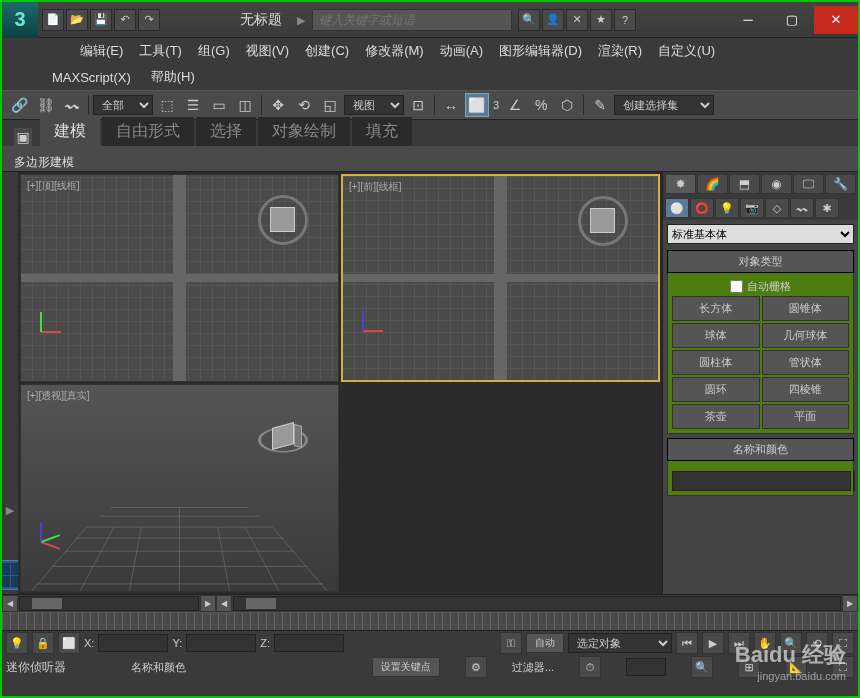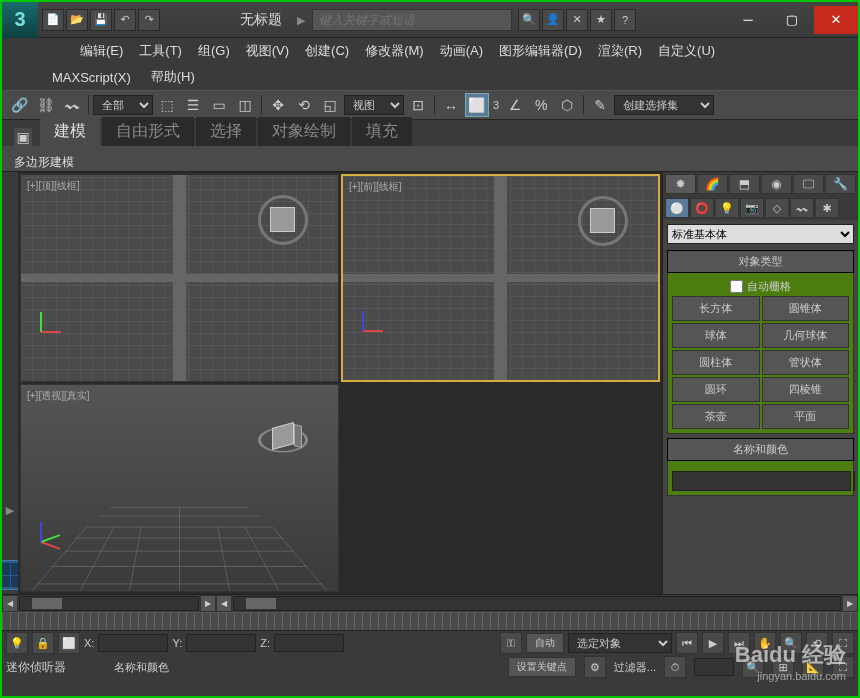--- a/index.html
+++ b/index.html
@@ -92,21 +92,21 @@
     .hscroll-thumb { position: absolute; left: 12px; width: 30px; top: 1px; bottom: 1px; background: #666; }
     .hscroll-btn { width: 16px; background: #555; border: 1px solid #333; display: flex; align-items: center; justify-content: center; font-size: 8px; cursor: pointer; }
     
     
     .timeline { height: 18px; background: #4a4a4a; border-top: 1px solid #555; position: relative; }
     .timeline-ticks { position: absolute; inset: 0; background-image: repeating-linear-gradient(90deg, #666 0, #666 1px, transparent 1px, transparent 8px); }
     
     
     .statusbar { height: 52px; background: #3a3a3a; border-top: 1px solid #222; display: flex; flex-direction: column; }
     .status-row1 { height: 24px; display: flex; align-items: center; padding: 0 4px; gap: 4px; }
-    .status-row2 { height: 24px; display: flex; align-items: center; padding: 0 4px; gap: 8px; }
+    .status-row2 { height: 24px; display: flex; align-items: center; padding: 0 4px; gap: 25px; }
     .coord-label { font-size: 11px; color: #ccc; }
     .coord-input { width: 70px; height: 18px; background: #333; border: 1px solid #222; color: #ccc; font-size: 10px; padding: 0 3px; }
     .status-btn { width: 22px; height: 22px; background: #4a4a4a; border: 1px solid #333; display: flex; align-items: center; justify-content: center; cursor: pointer; font-size: 11px; }
     .status-text { font-size: 11px; color: #ccc; }
     .mini-listener { width: 100px; font-size: 12px; }
     .key-btn { padding: 2px 8px; background: #555; border: 1px solid #333; font-size: 10px; cursor: pointer; }
     
     
     .watermark { position: absolute; bottom: 14px; right: 12px; color: rgba(255,255,255,0.6); font-size: 22px; font-weight: bold; text-align: right; pointer-events: none; z-index: 100; }
     .watermark-sub { font-size: 11px; font-weight: normal; color: rgba(255,255,255,0.5); }

